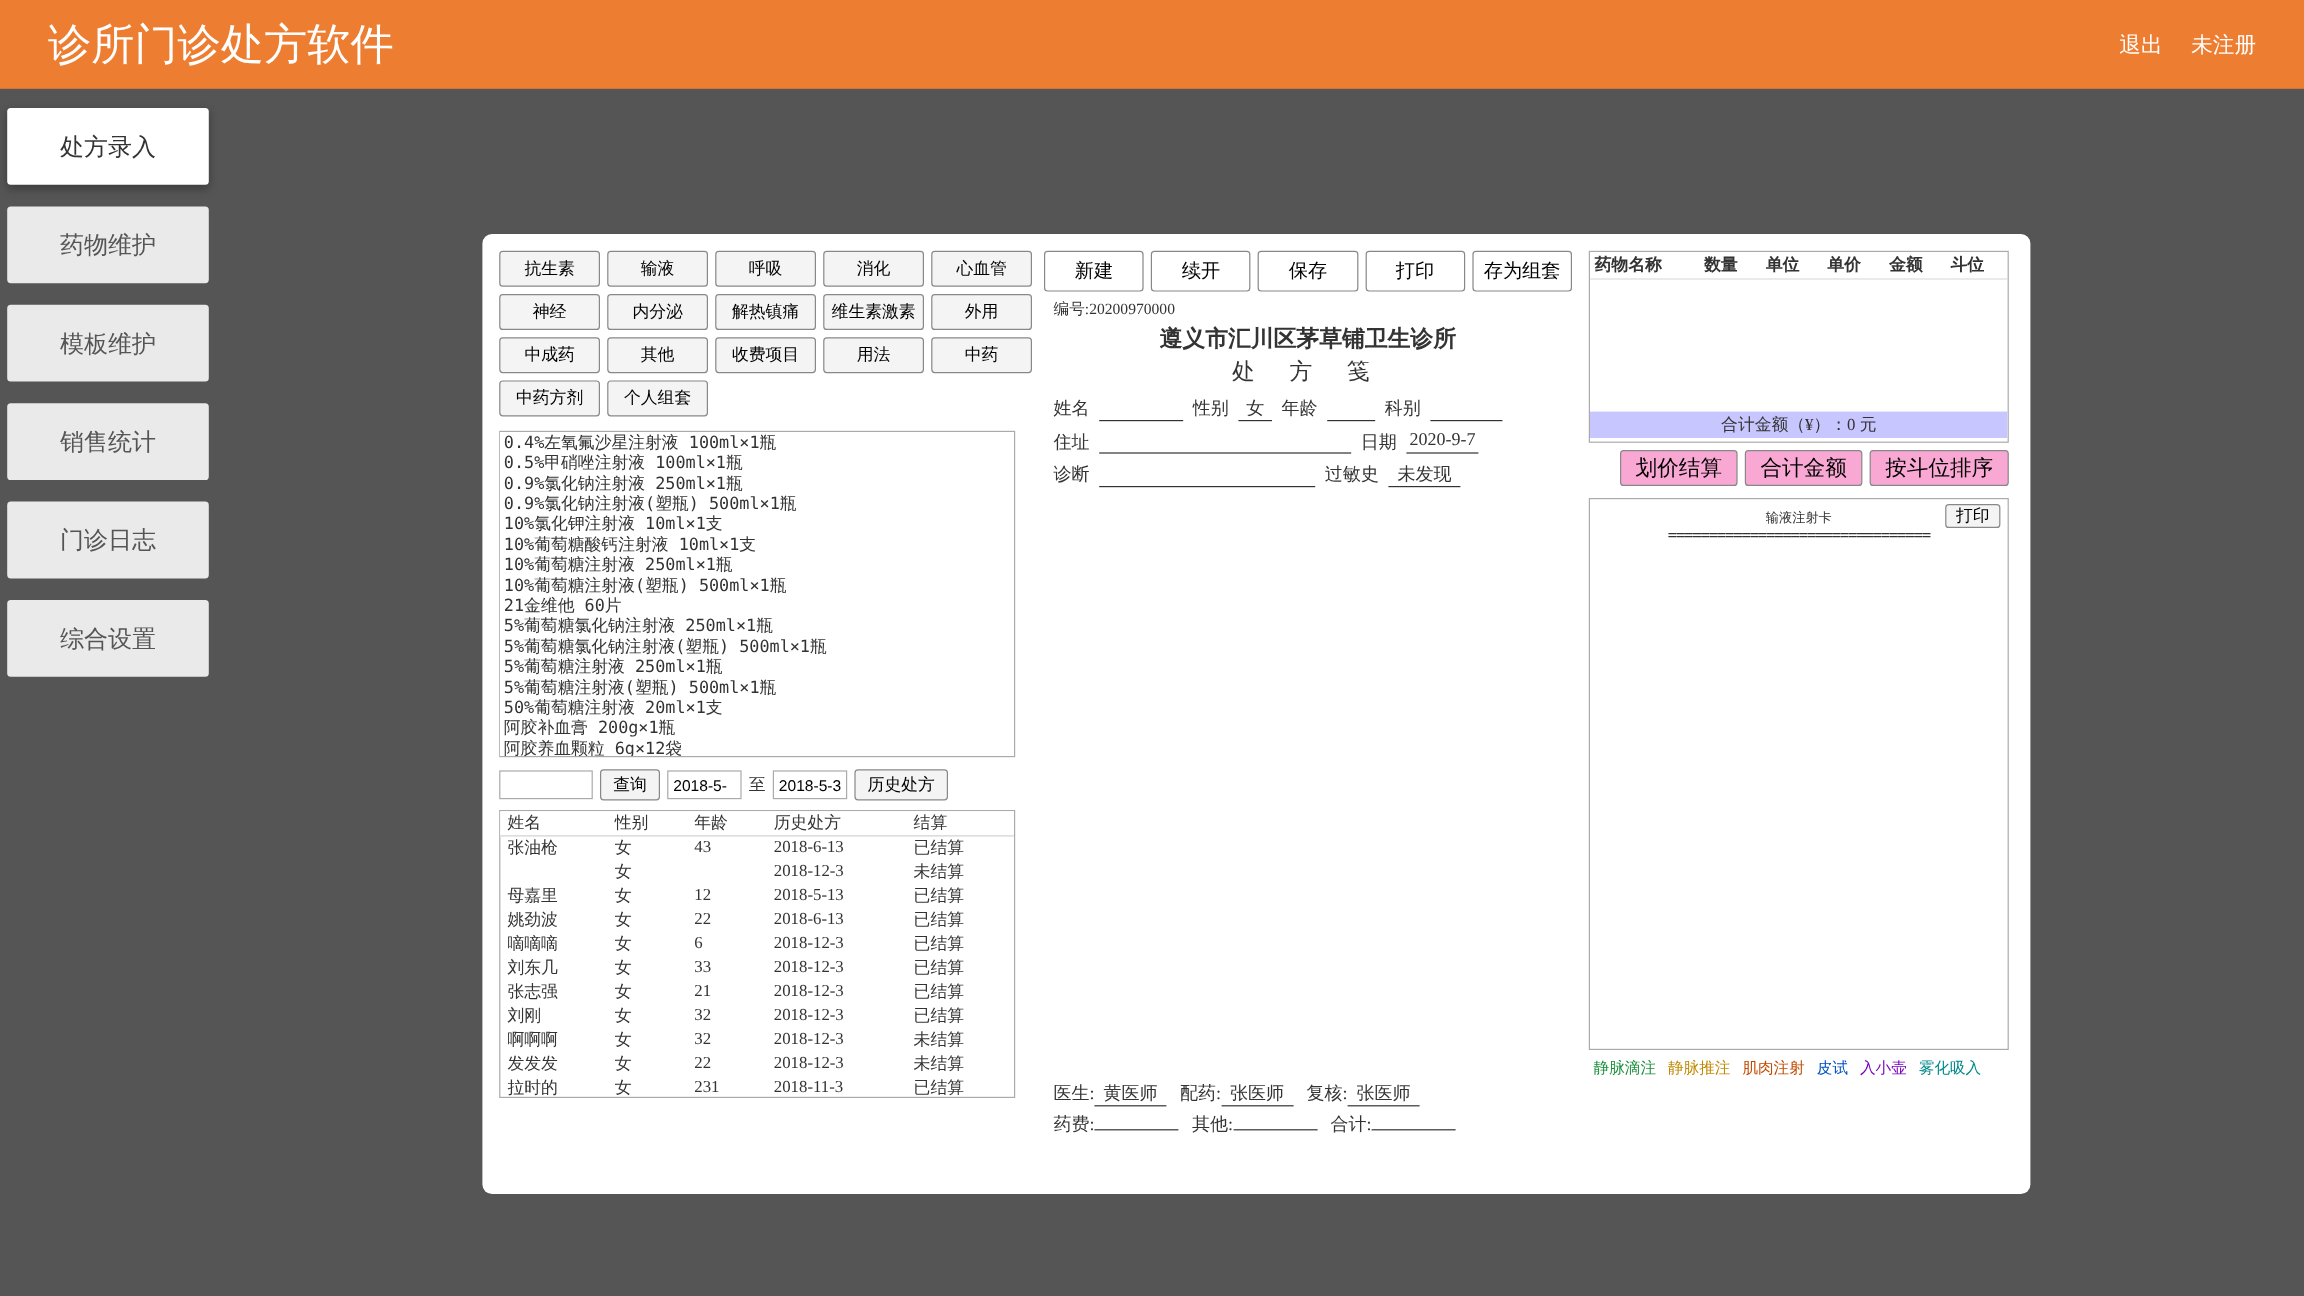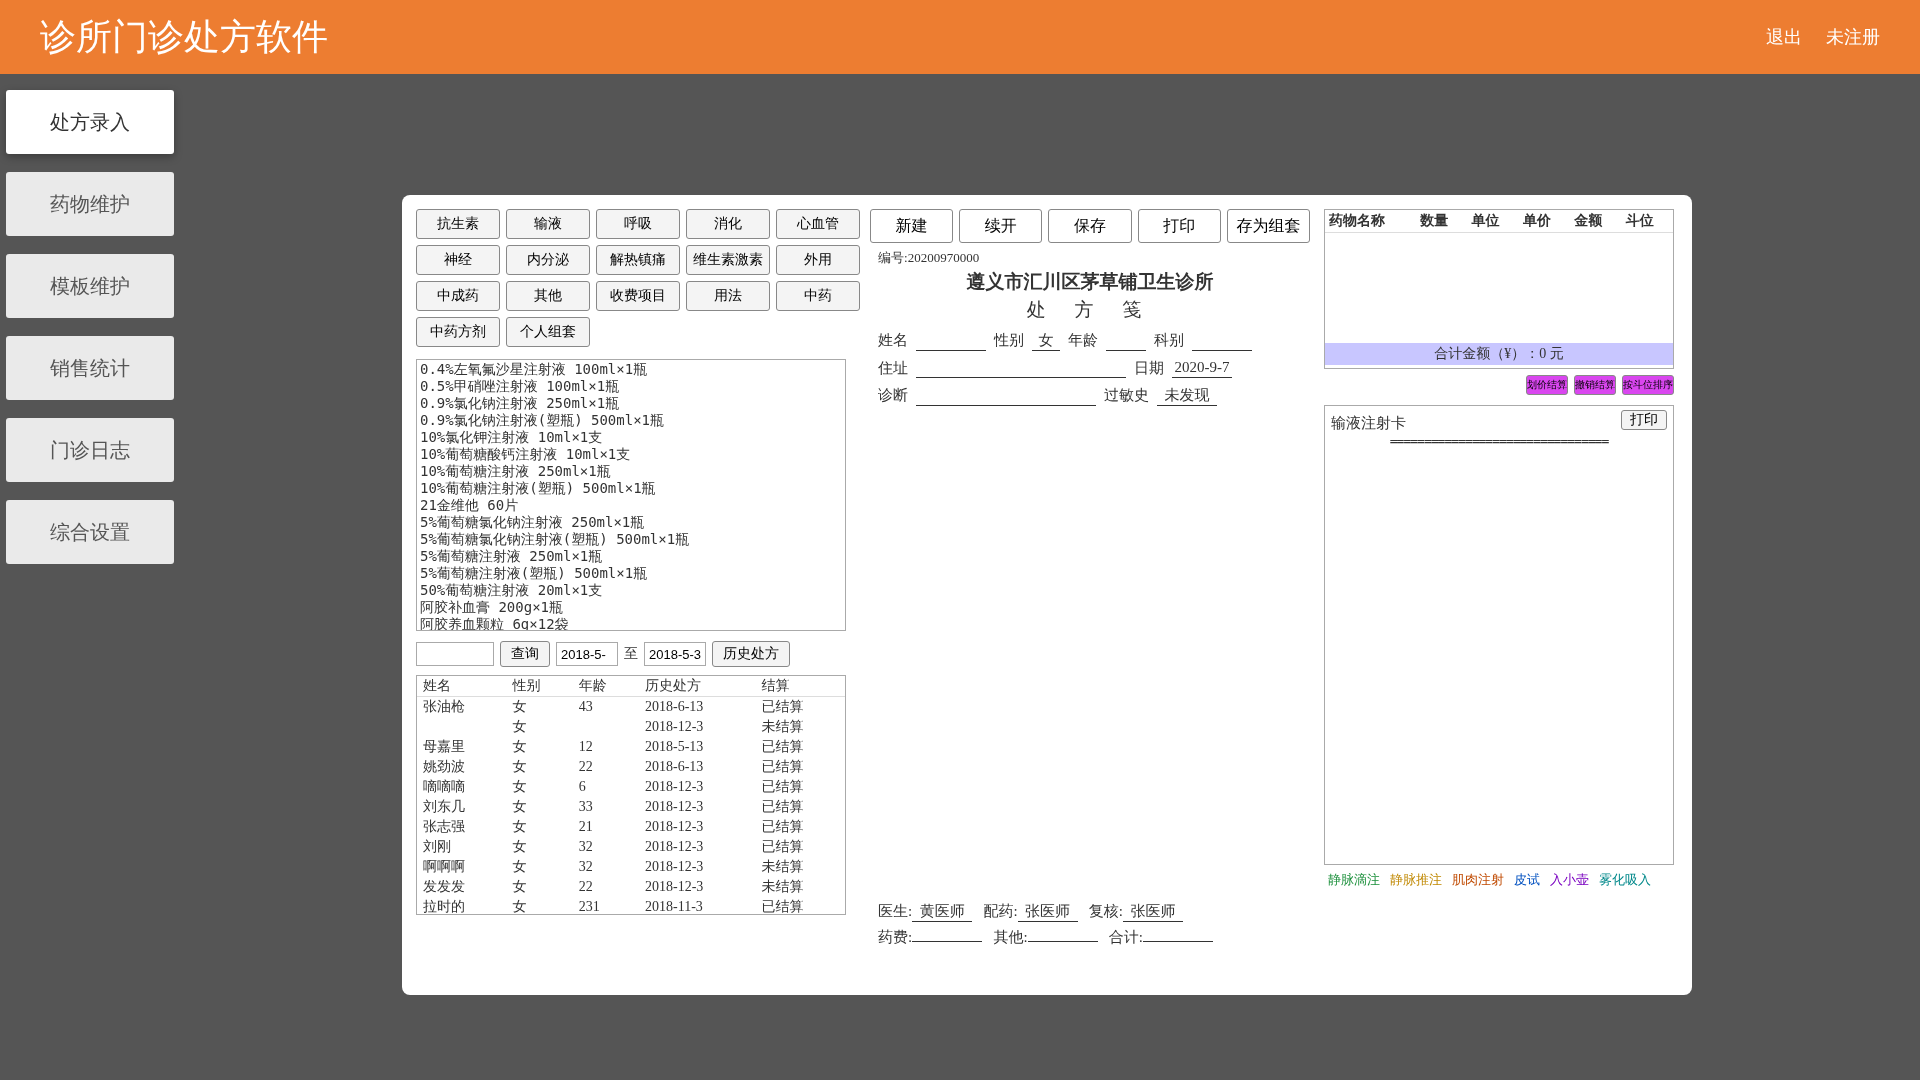--- a/index.html
+++ b/index.html
@@ -34,24 +34,24 @@
 .rx-line { font-size: 15px; margin-top: 8px; display: flex; flex-wrap: wrap; gap: 4px 8px; }
 .ul { border-bottom: 1px solid #333; min-width: 60px; display: inline-block; text-align: center; padding: 0 2px; }
 .rx-foot { position: absolute; bottom: 16px; left: 8px; right: 8px; font-size: 15px; }
 .rx-foot div { margin-top: 6px; }
 .right-col { position: absolute; left: 922px; top: 14px; width: 350px; }
 .drug-picked { border: 1px solid #aaa; height: 160px; overflow: hidden; }
 .drug-picked table { width: 100%; border-collapse: collapse; }
 .drug-picked th { font-weight: bold; font-size: 14px; padding: 2px 4px; text-align: left; border-bottom: 1px solid #ddd; font-family: SimSun; }
 .total-bar { background: #c8c6ff; text-align: center; font-size: 14px; padding: 2px; font-family: SimSun; }
 .settle-row { display: flex; gap: 6px; margin-top: 6px; justify-content: flex-end; }
-.settle-row button { border: 1px solid #888; background: #d946ef; border-radius: 3px; padding: 2px 0; font-size: 10px; cursor: pointer; }
+.settle-row button { border: 1px solid #888; background: #f9a8d4; border-radius: 3px; padding: 2px 12px; font-size: 18px; cursor: pointer; }
 .infusion-card { border: 1px solid #aaa; height: 460px; margin-top: 10px; position: relative; padding: 6px; }
 .infusion-card .print { position: absolute; right: 6px; top: 4px; border: 1px solid #888; background: #f4f4f4; border-radius: 3px; padding: 0 8px; font-size: 14px; cursor: pointer; }
-.inf-title { text-align: left; margin-top: 2px; font-size: 15px; font-family: SimSun; }
+.inf-title { text-align: center; margin-top: 2px; font-size: 11px; font-family: SimSun; }
 .inf-line { text-align: center; font-family: monospace; font-size: 13px; letter-spacing: -1px; }
 .legend { display: flex; gap: 10px; font-size: 13px; margin-top: 6px; font-family: SimSun; padding-left: 4px; }
 .legend span:nth-child(1){color:#1a8f3a;} .legend span:nth-child(2){color:#c08800;} .legend span:nth-child(3){color:#c04a00;} .legend span:nth-child(4){color:#0050c0;} .legend span:nth-child(5){color:#7a00c0;} .legend span:nth-child(6){color:#00888a;}
 </style>
 </head>
 <body>
 
 <div class="header">
   <div class="header-title">诊所门诊处方软件</div>
   <div class="header-right">
@@ -274,21 +274,21 @@
           <tbody>
             <tr>
               <td colspan="6" style="height:110px"></td>
             </tr>
           </tbody>
         </table>
       <div class="total-bar">合计金额（¥）：0 元</div>
     </div>
     <div class="settle-row" id="settle">
         <button>划价结算</button>
-        <button>撤销结算</button>
+        <button>合计金额</button>
         <button>按斗位排序</button>
       </div>
     <div class="infusion-card">
       <button class="print">打印</button>
       <div class="inf-title">输液注射卡</div>
       <div class="inf-line">================================</div>
     </div>
     <div class="legend" id="legend">
         <span>静脉滴注</span>
         <span>静脉推注</span>

